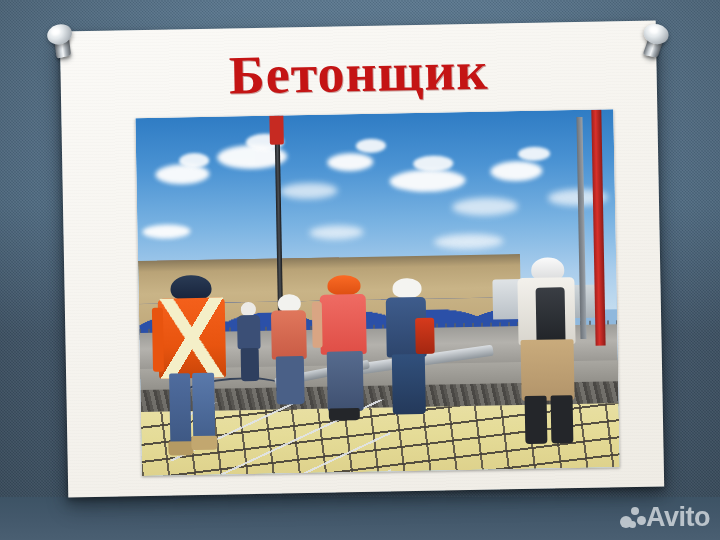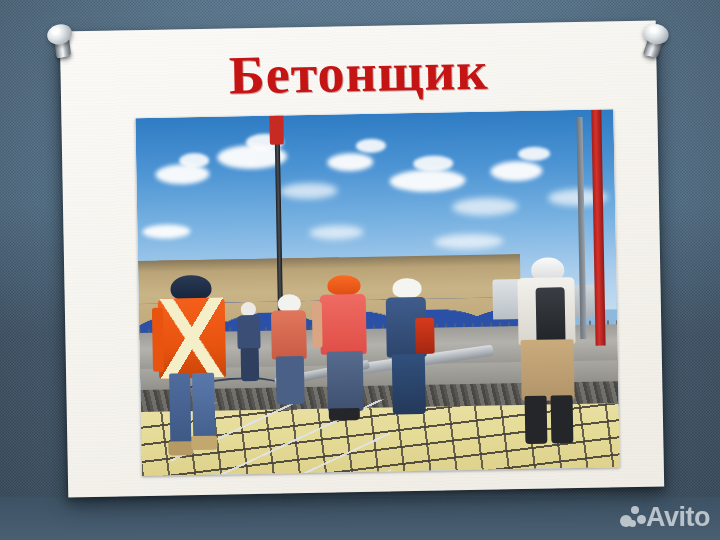--- a/index.html
+++ b/index.html
@@ -223,21 +223,21 @@
     border-radius:50%;background:rgba(255,255,255,.9);filter:blur(1px);
   }
   .pin-drop{
     position:absolute;left:10px;top:30px;width:13px;height:9px;
     background:rgba(20,30,40,.30);border-radius:50%;filter:blur(2.5px);
   }
 
   
   .avito{
     position:absolute;right:10px;bottom:9px;
-    display:flex;align-items:center;
+    display:flex;align-items:flex-end;
     opacity:.72;
   }
   .avito-dots{position:relative;width:26px;height:24px;}
   .avito-dots i{position:absolute;display:block;border-radius:50%;background:#e9edf0;}
   .d1{left:0;top:9px;width:12px;height:12px;}
   .d2{left:11px;top:0;width:8px;height:8px;}
   .d3{left:17px;top:9px;width:9px;height:9px;}
   .d4{left:9px;top:14px;width:7px;height:7px;}
   .avito-word{
     font-family:"Liberation Sans", sans-serif;

